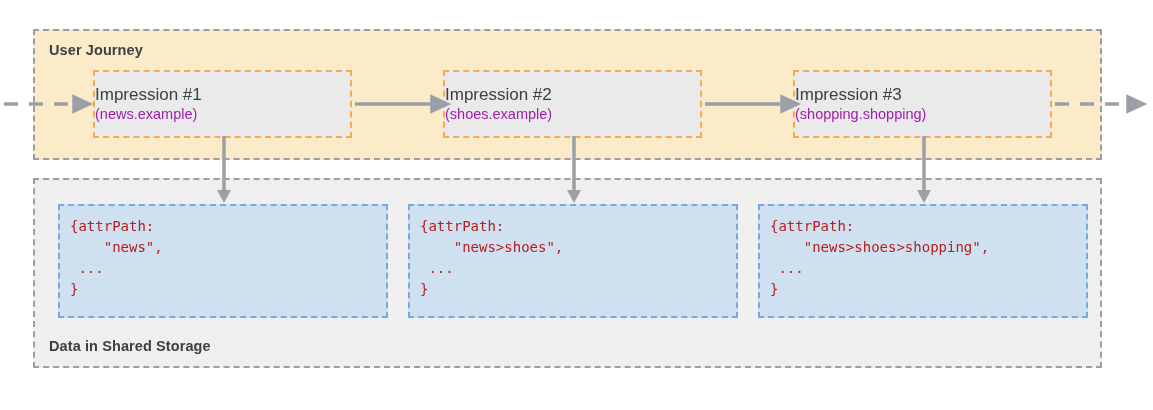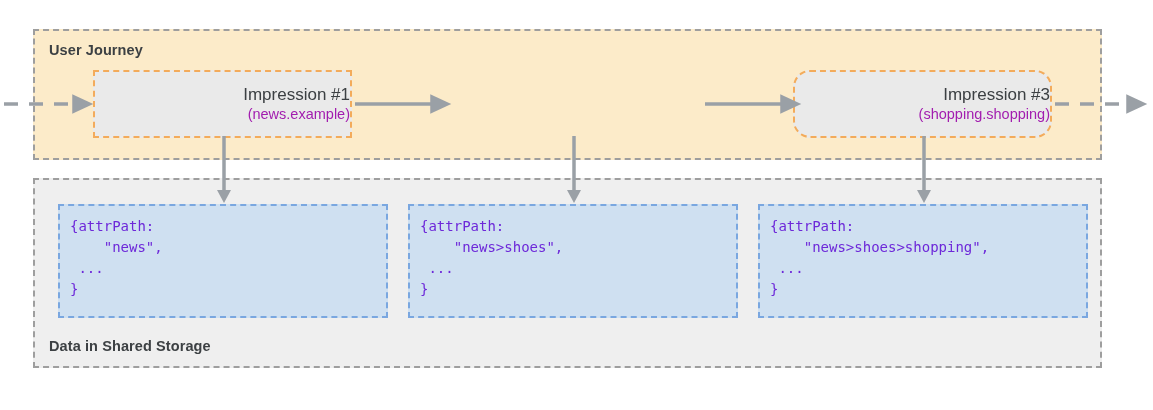--- a/index.html
+++ b/index.html
@@ -39,43 +39,43 @@
   
   .impression{
     position:absolute;
     top:70px;
     width:259px;height:68px;
     background:#eaeaea;
     border:2px dashed #f3ab5b;
     box-sizing:border-box;
     display:flex;
     flex-direction:column;
-    align-items:flex-end;
+    align-items:flex-start;
     justify-content:center;
     color:#3c4043;
   }
   .impression .title{font-size:17px;line-height:21px;color:#3c4043;}
   .impression .sub{font-size:14.5px;line-height:19px;color:#a21caf;}
   #impression-1{left:93px;}
   #impression-2{left:443px;}
-  #impression-3{left:793px;border-radius:17px;}
+  #impression-3{left:793px;}
 
   
   .codeblock{
     position:absolute;
     top:204px;
     width:330px;height:114px;
     background:#cfe0f1;
     border:2px dashed #7aa7e0;
     box-sizing:border-box;
     padding:10px 0 0 10px;
     font-family:"DejaVu Sans Mono","Liberation Mono",monospace;
     font-size:14px;
     line-height:21px;
-    color:#6d28d9;
+    color:#b91c1c;
     white-space:pre;
     overflow:hidden;
   }
   #code-1{left:58px;}
   #code-2{left:408px;}
   #code-3{left:758px;}
 
   
   #arrows{position:absolute;left:0;top:0;width:1153px;height:410px;pointer-events:none;}
 </style>
@@ -88,20 +88,24 @@
     <div class="group-label" id="journey-label">User Journey</div>
   </div>
 
   <div class="group" id="storage-group">
     <div class="group-label" id="storage-label">Data in Shared Storage</div>
   </div>
 
   <div class="impression" id="impression-1">
     <div class="title">Impression #1</div>
     <div class="sub">(news.example)</div>
+  </div>
+  <div class="impression" id="impression-2">
+    <div class="title">Impression #2</div>
+    <div class="sub">(shoes.example)</div>
   </div>
   <div class="impression" id="impression-3">
     <div class="title">Impression #3</div>
     <div class="sub">(shopping.shopping)</div>
   </div>
 
   <div class="codeblock" id="code-1">{attrPath:
     "news",
  ...
 }</div>

